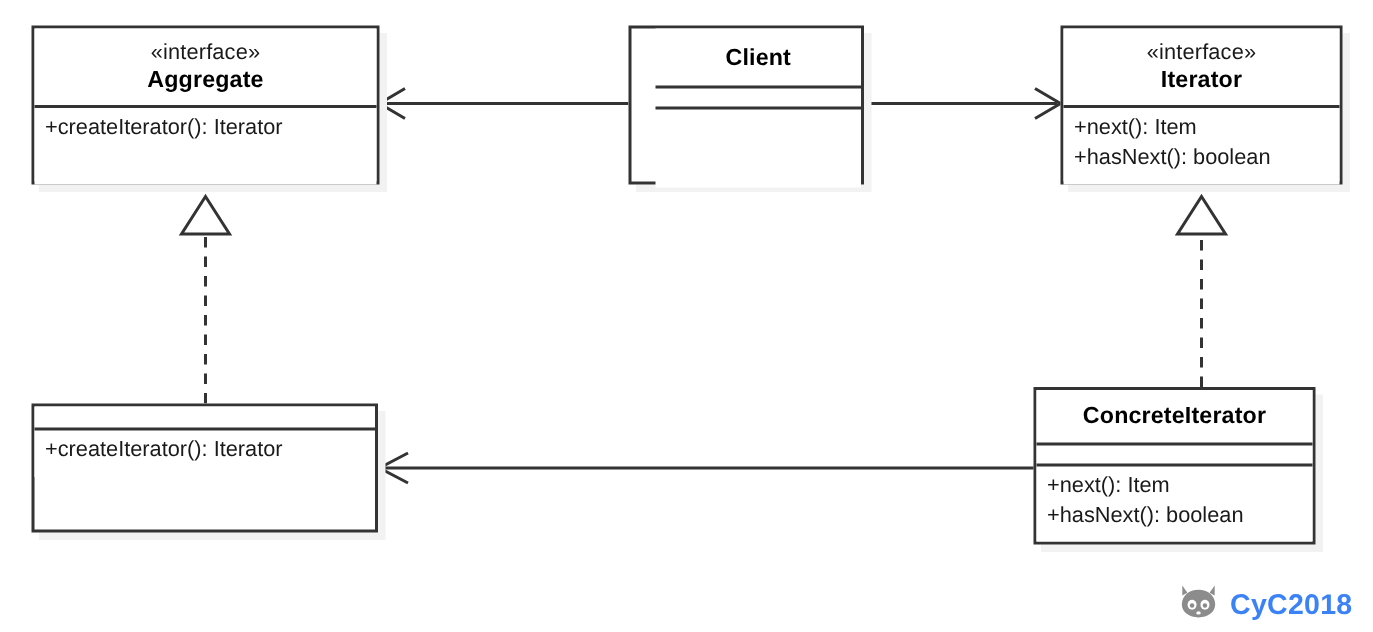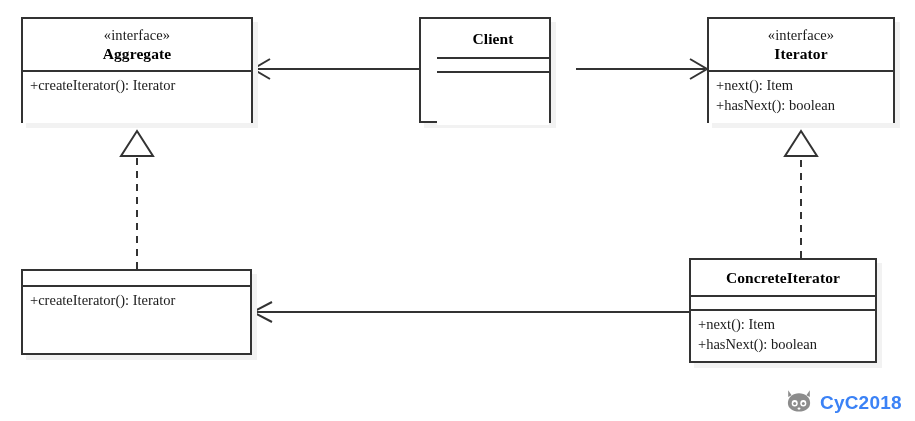--- a/index.html
+++ b/index.html
@@ -25,21 +25,20 @@
     position: absolute;
     box-sizing: border-box;
     background: #ffffff;
     border: 2px solid #333333;
     box-shadow: 5px 5px 0 0 #f2f2f2;
     z-index: 5;
   }
   .compartment {
     box-sizing: border-box;
     background: #ffffff;
-    font-family: Liberation Serif, serif;
   }
   .compartment + .compartment {
     border-top: 2px solid #333333;
   }
   .compartment.head {
     display: flex;
     flex-direction: column;
     align-items: center;
     justify-content: center;
     text-align: center;
@@ -163,21 +162,21 @@
   <div class="uml-box" style="left:21px; top:17px; width:232px; height:106px;">
     <div class="compartment head" style="height:51px;">
       <div class="stereotype">«interface»</div>
       <div class="classname">Aggregate</div>
     </div>
     <div class="compartment members" style="height:53px;">
       <div class="member">+createIterator(): Iterator</div>
     </div>
   </div>
 
-  <div class="uml-box" style="left:419px; top:17px; width:132px; height:106px;padding-left:16px;">
+  <div class="uml-box" style="left:419px; top:17px; width:157px; height:106px;padding-left:16px;">
     <div class="compartment head" style="height:38px;">
       <div class="classname">Client</div>
     </div>
     <div class="compartment blank" style="height:14px;"></div>
     <div class="compartment blank" style="height:54px;"></div>
   </div>
 
   <div class="uml-box" style="left:707px; top:17px; width:188px; height:106px;">
     <div class="compartment head" style="height:51px;">
       <div class="stereotype">«interface»</div>

